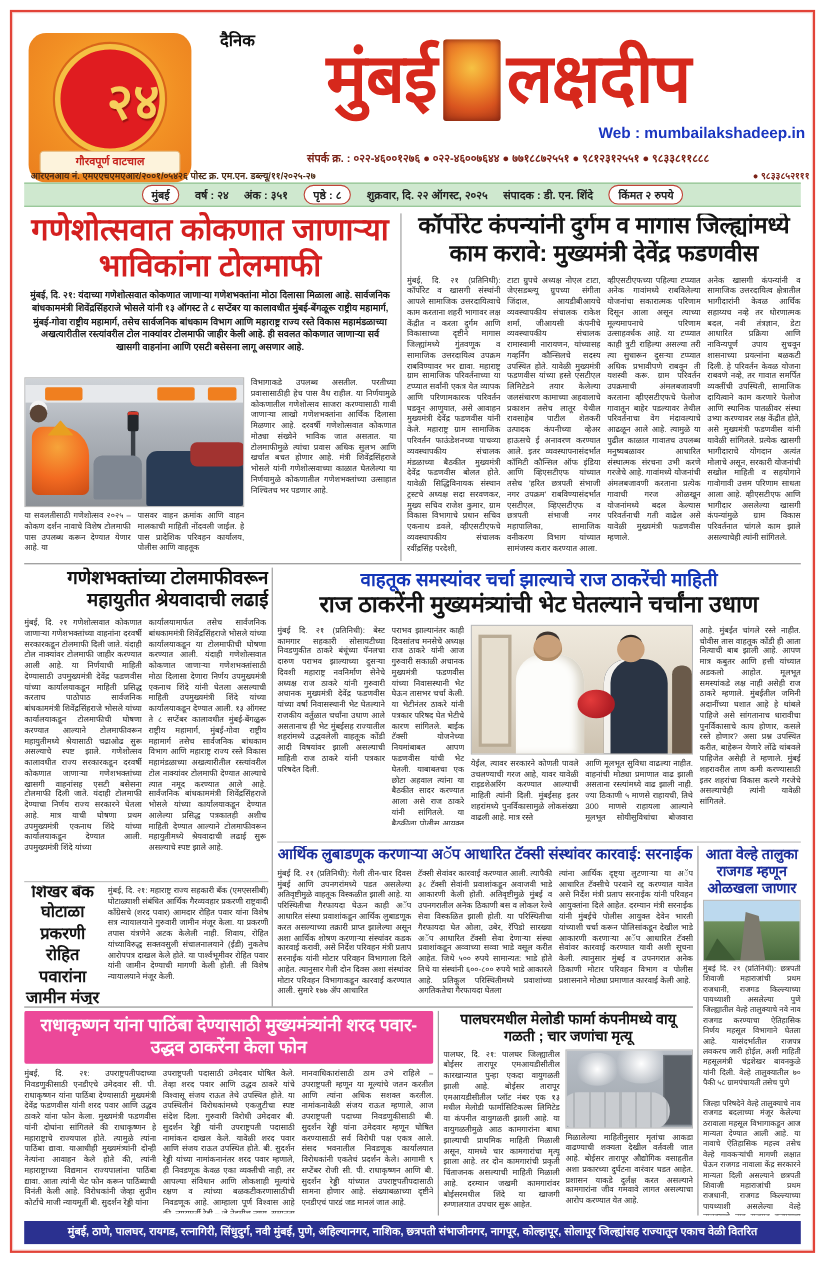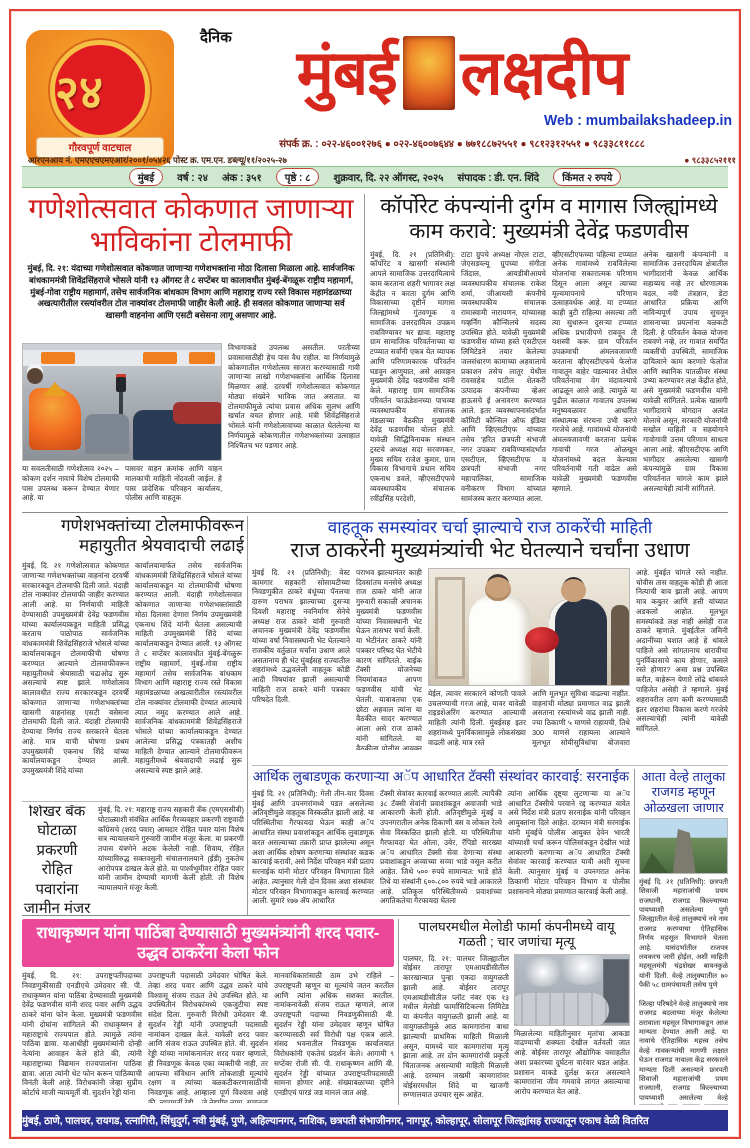--- a/index.html
+++ b/index.html
@@ -5,21 +5,21 @@
   * { margin:0; padding:0; box-sizing:border-box; }
   html,body { width:750px; height:1148px; background:#ffffff; font-family:"Liberation Sans", sans-serif; }
   #page { position:relative; width:750px; height:1148px; background:#fff; overflow:hidden; }
   .frame { position:absolute; left:9px; top:9px; right:9px; bottom:9px; border:2px solid #e24338; box-shadow: inset 0 0 0 1px #f7d9d6; pointer-events:none; }
 
   
   .logo { position:absolute; left:26px; top:30px; width:148px; height:136px; border-radius:16px;
           background:radial-gradient(circle at 50% 40%, #f9b233 0%, #f29024 55%, #ea7d1d 100%); }
   .logo-circle { position:absolute; left:24px; top:10px; width:100px; height:100px; border-radius:50%;
           background:#e01c20; border:5px solid #f5c043; box-shadow:0 0 0 2px #d8661a; }
-  .logo-number { position:absolute; left:0; top:14px; width:100%; text-align:left; font-size:46px; font-weight:bold;
+  .logo-number { position:absolute; left:0; top:14px; width:100%; text-align:right; font-size:46px; font-weight:bold;
           color:#f7cf5d; text-shadow:1px 2px 1px #9a1212; }
   .logo-ribbon { position:absolute; left:10px; bottom:8px; width:128px; height:21px; background:#fdf3dc;
           border:1px solid #e3b97f; border-radius:4px; color:#c6231d; font-size:10px; font-weight:bold;
           text-align:center; line-height:19px; }
   .mast-right { position:absolute; left:188px; top:14px; width:548px; height:150px; }
   .daily { position:absolute; left:12px; top:12px; font-size:15px; font-weight:bold; color:#111; }
   .title-row { position:absolute; left:0px; top:22px; width:548px; display:flex; align-items:center; justify-content:center; gap:6px; }
   .title-word { font-size:62px; font-weight:900; color:#d6281c; letter-spacing:-1px; line-height:1; }
   .ganesh-thumb { width:52px; height:74px; border-radius:3px;
           background:radial-gradient(circle at 50% 35%, #f6c243 0%, #ef8c2b 35%, #d9541f 70%, #a33417 100%);
@@ -28,37 +28,37 @@
   .contact-line { position:absolute; left:0; top:122px; width:548px; text-align:center; font-size:10px; font-weight:bold; color:#7a2217; }
   .rni-row { position:absolute; left:-160px; top:140px; width:708px; display:flex; justify-content:space-between; font-size:8.5px; color:#4a2a14; font-weight:bold; }
 
   .infobar { position:absolute; left:22px; top:166px; width:706px; height:22px; background:#cfe8cf;
           border-top:1px solid #8bbf8b; border-bottom:1px solid #8bbf8b; display:flex; align-items:center;
           justify-content:center; gap:14px; font-size:10px; font-weight:bold; color:#222; }
   .pill { background:#fff; border:1px solid #c04438; border-radius:9px; padding:1px 8px; }
 
   
   .art { position:absolute; overflow:hidden; }
-  .hl { font-weight:400; text-align:center; line-height:1.18; }
+  .hl { font-weight:700; text-align:center; line-height:1.18; }
   .hl-red { color:#d41f1f; }
   .hl-black { color:#141414; }
   .hl-blue { color:#1b2d9b; }
   .body-txt { font-size:7.3px; line-height:1.34; color:#1c1c1c; text-align:justify; overflow:hidden; }
   .lead-txt { font-size:8.4px; line-height:1.4; color:#1c1c1c; text-align:center; font-weight:bold; }
   .cols { display:flex; gap:6px; }
   .vline { position:absolute; width:1px; background:#9a9a9a; }
   .hline { position:absolute; height:1px; background:#8a8a8a; }
 
   
   .photo { position:relative; overflow:hidden; border:1px solid #b9b9b9; }
   .ph-layer { position:absolute; }
 
   .redbanner { background:#ec4899; color:#fff; font-weight:900; text-align:center; border-radius:2px; }
   .footer-strip { position:absolute; left:22px; top:1110px; width:706px; height:21px; background:#2b3190;
-          color:#fff; font-size:10px; font-weight:bold; line-height:21px; overflow:hidden; }
+          color:#fff; font-size:10px; font-weight:bold; text-align:center; line-height:21px; overflow:hidden; }
 </style>
 </head>
 <body>
 
 <div id="page">
   <div class="frame"></div>
 
   <div class="logo">
     <div class="logo-circle">
       <div class="logo-number">२४</div>

